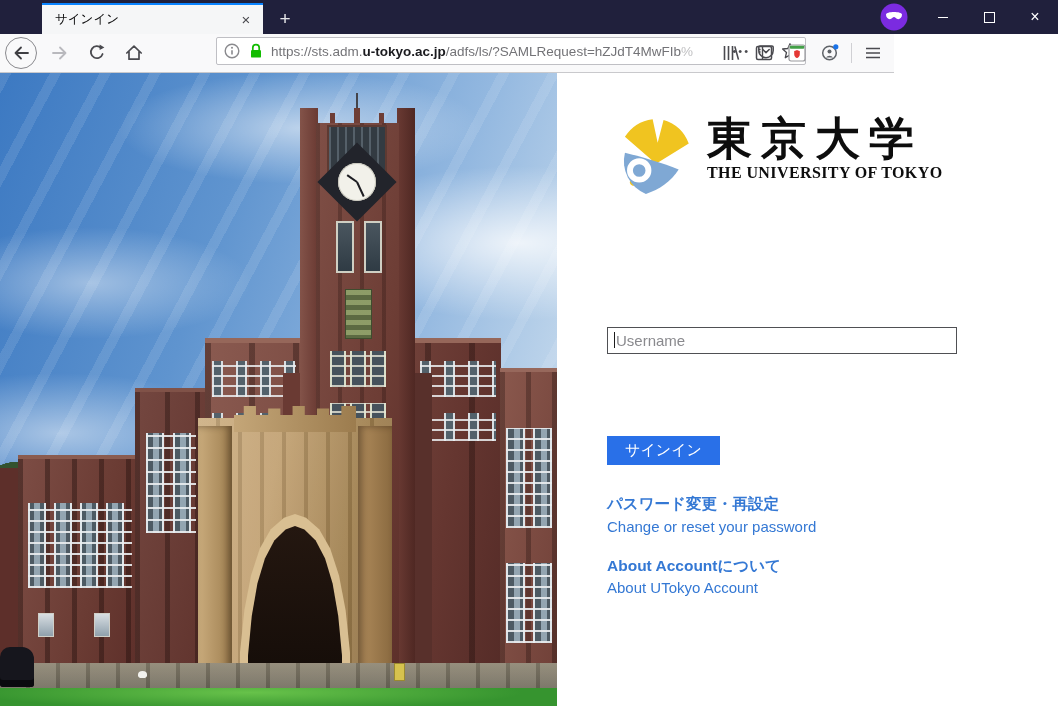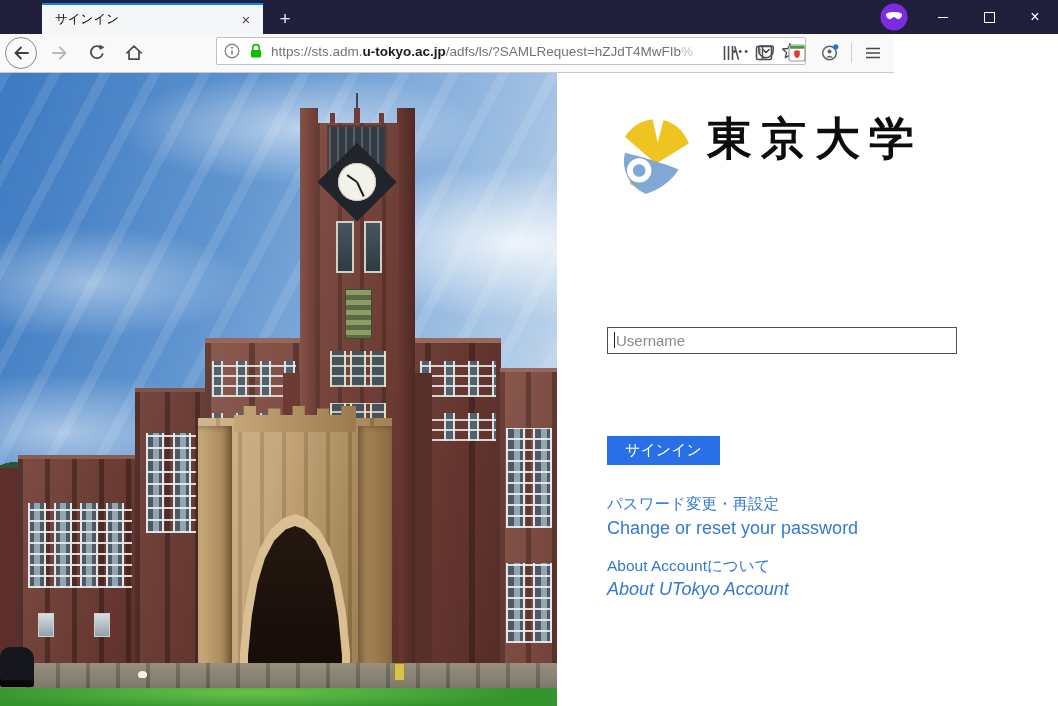--- a/index.html
+++ b/index.html
@@ -146,23 +146,23 @@
   .logo-en{font-size:16px;line-height:18px;letter-spacing:.4px;font-weight:700;margin-top:1px;white-space:nowrap;}
   .instruction{position:absolute;left:50px;top:202px;font-size:15px;color:#1a1a1a;}
   .field{position:absolute;left:50px;width:350px;height:27px;box-sizing:border-box;font-size:15px;
          font-family:"Liberation Sans","DejaVu Sans",sans-serif;padding:3px 6px 3px 8px;background:#fff;border-radius:0;outline:none;}
   .field::placeholder{color:#8a8a8e;opacity:1;}
   .username{top:254px;border:1px solid #4f5054;
     background-image:linear-gradient(#1c1c1c,#1c1c1c);background-size:1px 16px;background-position:6px 4px;background-repeat:no-repeat;}
   .password{top:292px;border:1px solid #a6a7ab;}
   .signin-btn{position:absolute;left:50px;top:363px;width:113px;height:29px;border:none;border-radius:0;
     background:#2970e8;color:#fff;font-size:15px;font-family:"Liberation Sans","DejaVu Sans",sans-serif;cursor:pointer;}
-  .lnk{position:absolute;left:50px;color:#3478d4;font-size:18px;text-decoration:none;white-space:nowrap;}
-  .lnk.jp{font-size:15.5px;}
-  .lnk1jp{top:421px;} .lnk1en{top:445px;} .lnk2jp{top:483px;} .lnk2en{top:506px;font-style:italic;}
+  .lnk{position:absolute;left:50px;color:#3478d4;font-size:15px;text-decoration:none;white-space:nowrap;}
+  .lnk.jp{font-size:15.5px;font-weight:bold;}
+  .lnk1jp{top:421px;} .lnk1en{top:445px;} .lnk2jp{top:483px;} .lnk2en{top:506px;}
 
   svg{display:block;}
 </style>
 </head>
 <body>
 
 <div class="window">
 
   <div class="titlebar">
     <div class="tab">
@@ -339,20 +339,21 @@
     <div class="panel">
       <div class="logo-row">
         <svg width="84" height="84" viewBox="0 0 100 100">
           <path d="M50,58 L13,26 A46,46 0 0 1 46,5 L52,33 L59,6 A46,46 0 0 1 89,34 Z" fill="#f0c420"></path>
           <path d="M48,56 C40,62 30,67 23,80" stroke="#f0c420" stroke-width="8" fill="none" stroke-linecap="round"></path>
           <path d="M13,45 A42,42 0 0 0 38,94 C54,89 68,79 77,65 C58,57 30,49 13,45 Z" fill="#7fa8d4"></path>
           <circle cx="30" cy="66" r="11" fill="none" stroke="#ffffff" stroke-width="7"></circle>
         </svg>
         <div class="logo-text">
           <div class="logo-jp">東京大学</div>
+          <div class="logo-en">THE UNIVERSITY OF TOKYO</div>
         </div>
       </div>
 
 
       <input class="field username" type="text" placeholder="Username" style="">
 
       <button class="signin-btn">サインイン</button>
 
       <a class="lnk jp lnk1jp" href="#">パスワード変更・再設定</a>
       <a class="lnk lnk1en" href="#">Change or reset your password</a>

